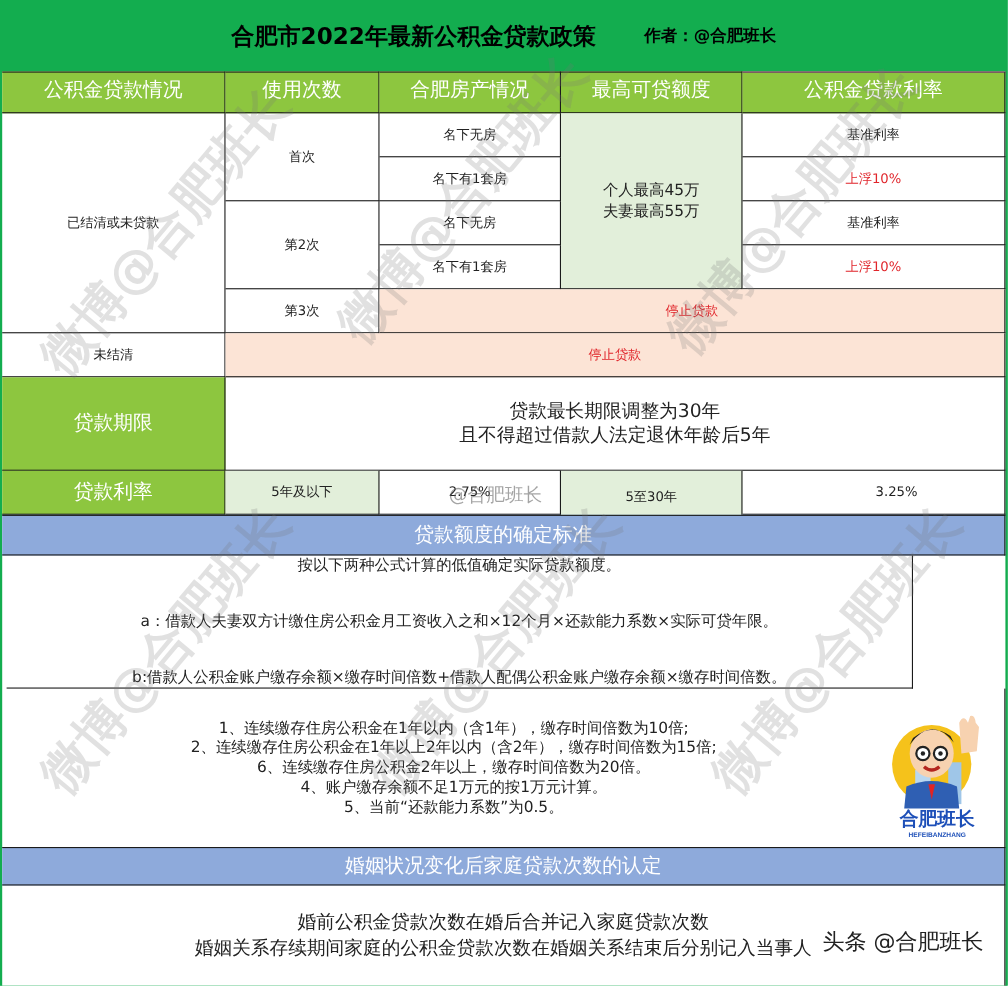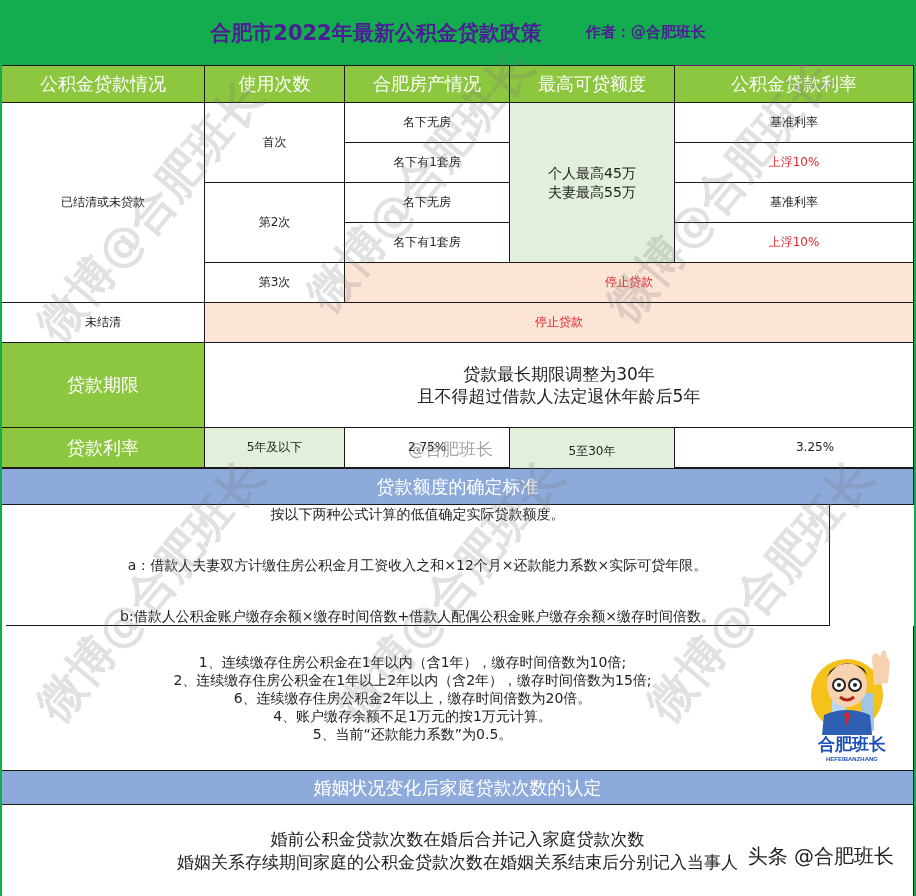--- a/index.html
+++ b/index.html
@@ -9,37 +9,37 @@
     font-family: "DejaVu Sans", "Liberation Sans", sans-serif;
     position: relative;
   }
   .frame {
     position: absolute; left: 0; top: 0; width: 916px; height: 896px;
     background: #13ad4f;
   }
   .title-bar {
     position: absolute; left: 0; top: 0; width: 916px; height: 65px;
     display: flex; align-items: center; justify-content: center;
-    color: #4c1d95;
+    color: #000000;
     gap: 36px;
   }
   .title-main { font-size: 21px; font-weight: bold; letter-spacing: 0px; }
   .title-author { font-size: 15px; font-weight: bold; margin-left: 8px; margin-top: 0; }
   .sheet {
     position: absolute; left: 2px; top: 65px; width: 912px; height: 831px;
     background: #ffffff;
   }
   .cell {
     position: absolute; box-sizing: border-box;
     border-right: 1px solid #1a1a1a; border-bottom: 1px solid #1a1a1a;
     display: flex; align-items: center; justify-content: center;
     text-align: center; font-size: 12px; color: #222;
     line-height: 1.3;
   }
-  .hdr { background: #8dc63f; color: #ffffff; font-size: 18px; }
+  .hdr { background: #8dc63f; color: #ffffff; font-size: 18px; font-family: Liberation Mono, monospace; }
   .lightgreen { background: #e2efda; }
   .peach { background: #fce4d6; color: #e0252b; }
   .red { color: #e0252b; }
   .greenlabel { background: #8dc63f; color: #ffffff; font-size: 18px; }
   .band {
     background: #8eaadb; color: #ffffff; font-size: 18px;
     border-top: 1px solid #1a1a1a;
   }
   .block {
     flex-direction: column; font-size: 14px;

